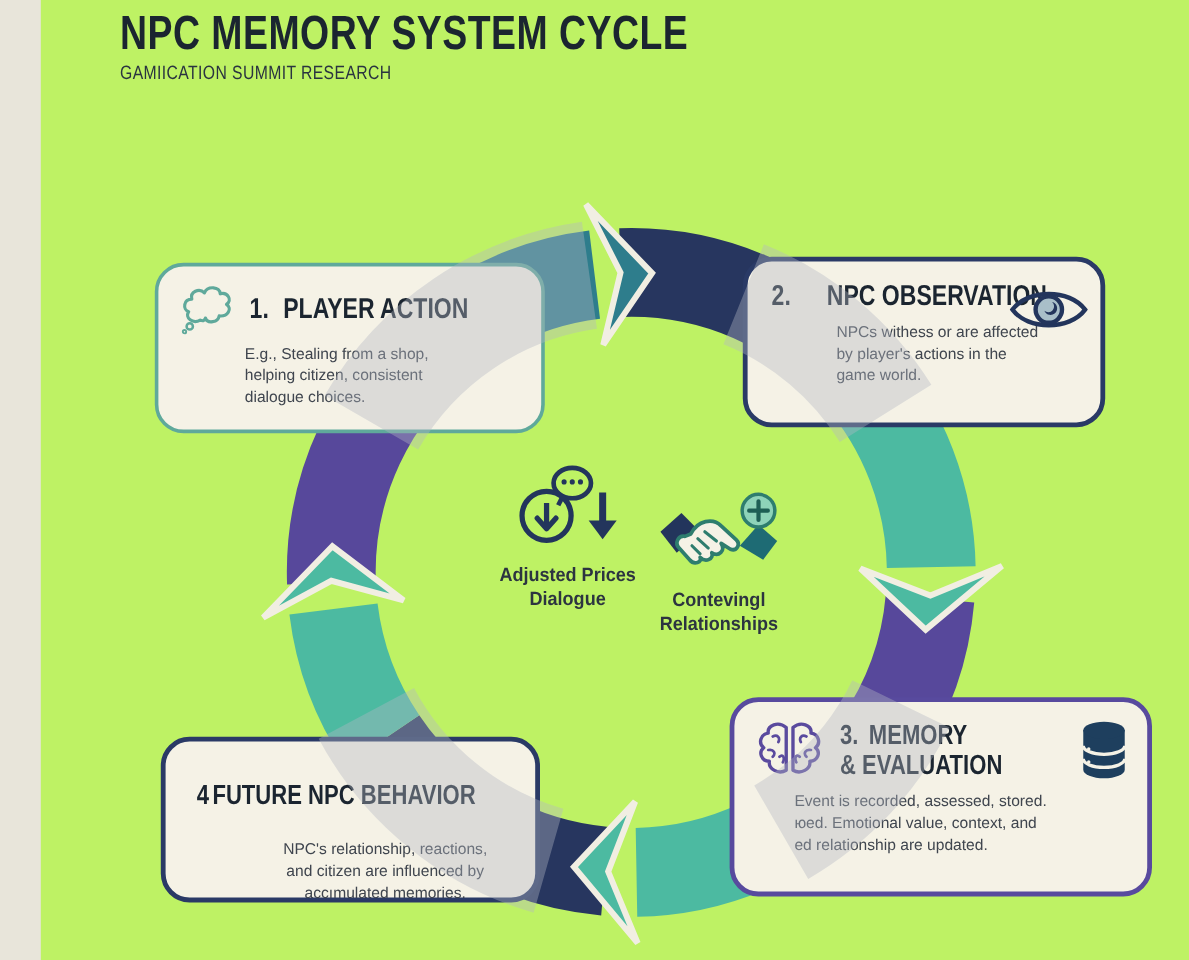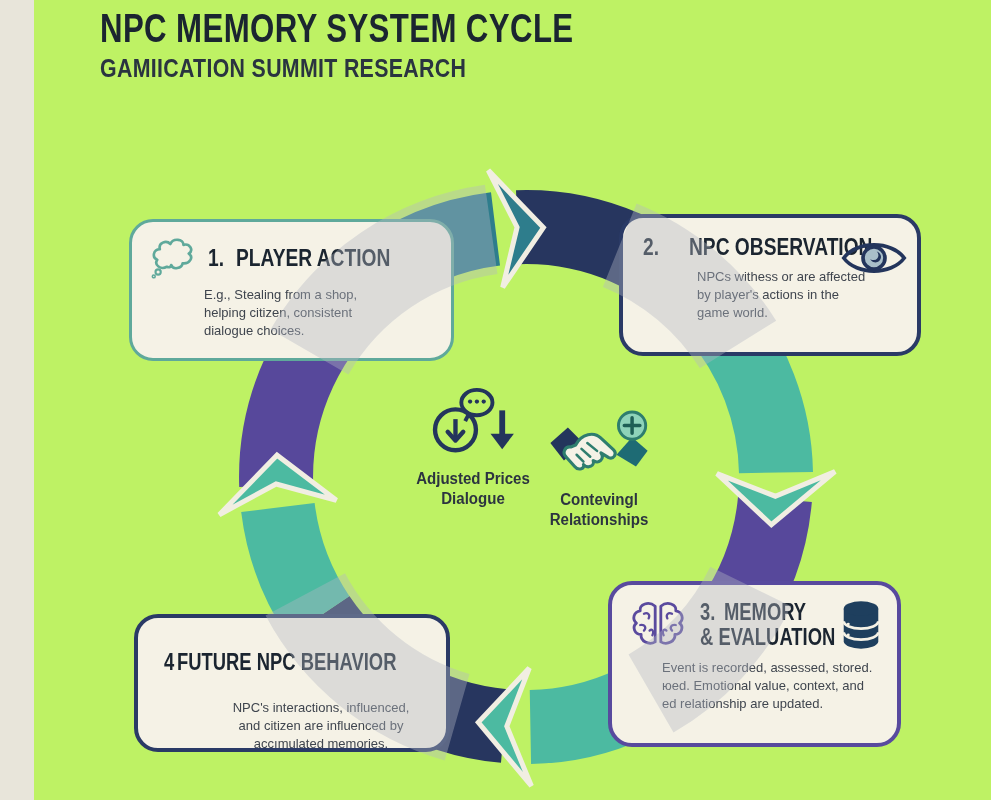--- a/index.html
+++ b/index.html
@@ -5,28 +5,28 @@
   html,body{margin:0;padding:0;}
   body{font-family:"Liberation Sans",sans-serif;background:#e8e5da;}
   .canvas{position:relative;width:991px;height:800px;overflow:hidden;background:#bef264;margin-left:34px;}
   svg.layer{position:absolute;left:0;top:0;pointer-events:none;}
   #ring-svg{z-index:1;}
   #gray-svg{z-index:3;opacity:.38;}
 
   .header{position:absolute;left:66px;top:6px;z-index:4;}
   .main-title{font-size:40px;font-weight:700;color:#1b2530;letter-spacing:.5px;
     display:inline-block;transform:scaleX(.78);transform-origin:0 50%;white-space:nowrap;}
-  .sub-title{margin-top:2px;font-size:26px;font-weight:700;color:#2a3440;letter-spacing:.4px;
+  .sub-title{margin-top:2px;font-size:16px;font-weight:400;color:#2a3440;letter-spacing:.4px;
     display:block;}
   .sub-title span{display:inline-block;transform:scaleX(.82);transform-origin:0 50%;white-space:nowrap;}
 
   .box{position:absolute;z-index:2;background:#f5f2e6;border-radius:24px;box-sizing:border-box;}
   .box1{left:95px;top:219px;width:325px;height:142px;border:3px solid #5fa99b;padding:15px 16px 10px 18px;}
   .box2{left:585px;top:214px;width:302px;height:142px;border:4px solid #2a3a66;padding:15px 14px 10px 20px;}
-  .box3{left:574px;top:581px;width:293px;height:166px;border:4px solid #584a9e;padding:13px 14px 10px 16px;}
+  .box3{left:574px;top:581px;width:352px;height:166px;border:4px solid #584a9e;padding:13px 14px 10px 16px;}
   .box4{left:100px;top:614px;width:316px;height:138px;border:4px solid #2a3a66;padding:14px 14px 10px 14px;}
 
   .title-row{display:flex;align-items:center;}
   .step-number,.step-title{font-weight:700;color:#1b2530;font-size:24px;white-space:nowrap;}
   .cond{display:inline-block;transform:scaleX(.8);transform-origin:0 50%;white-space:nowrap;}
   .box3 .step-number,.box3 .step-title{font-size:23px;line-height:1.08;}
   .box4 .step-number,.box4 .step-title{font-size:23px;}
 
   .body-text{margin-top:7px;color:#3f454e;font-size:13px;line-height:1.38;}
   .body-line{display:block;white-space:nowrap;}
@@ -147,21 +147,21 @@
         <path d="M8 62 C8 44 20 37 30 37 C40 37 52 44 52 62 Z" fill="#23355c"></path>
         <path d="M25 37 L30 46 L35 37 Z" fill="#f5f2e6"></path>
         <path d="M29 41 L31 41 L33 51 L30 56 L27 51 Z" fill="#f5f2e6"></path>
       </svg>
       <div class="icon-gap"></div>
       <span class="step-number"><span class="cond">4</span></span>
       <span style="width:8px"></span>
       <span class="step-title"><span class="cond">FUTURE NPC BEHAVIOR</span></span>
     </div>
     <div class="body-text">
-      <span class="body-line">NPC's interactions, influenced,</span>
+      <span class="body-line">NPC's relationship, reactions,</span>
       <span class="body-line">and citizen are influenced by</span>
       <span class="body-line">accımulated memories.</span>
     </div>
   </section>
 
   <div class="center-item center-item-a">
     <svg width="96" height="74" viewBox="0 0 96 76">
       <ellipse cx="52" cy="16" rx="16" ry="13" fill="none" stroke="#23355c" stroke-width="4"></ellipse>
       <path d="M44 27 L40 35" stroke="#23355c" stroke-width="4" fill="none"></path>
       <circle cx="45" cy="15" r="2.2" fill="#23355c"></circle>

